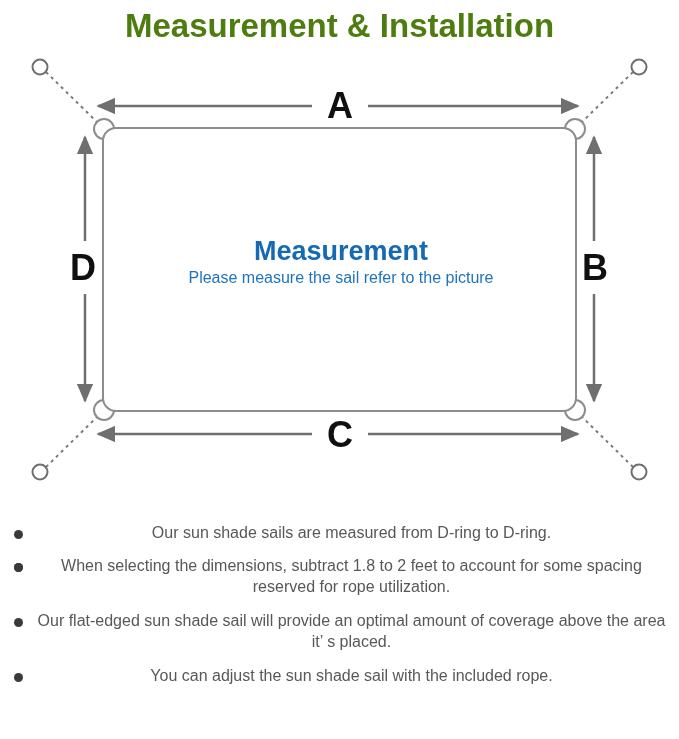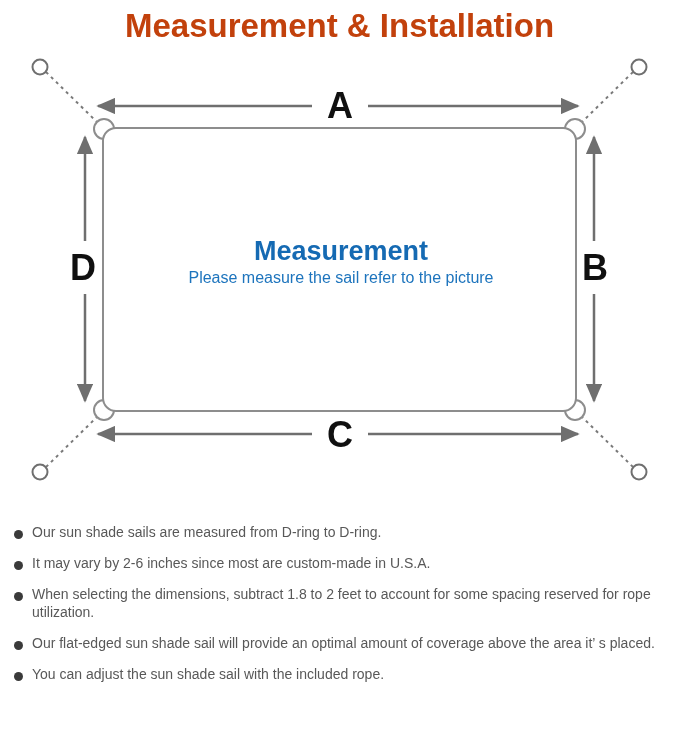--- a/index.html
+++ b/index.html
@@ -15,21 +15,21 @@
     width: 679px;
     height: 739px;
     background: #ffffff;
   }
   .page-title {
     margin: 2px 0 0 0;
     padding-top: 2px;
     text-align: center;
     font-size: 33px;
     font-weight: 700;
-    color: #c2410c;
+    color: #4d7c0f;
     line-height: 1.35;
   }
   svg.diagram {
     display: block;
     width: 679px;
     height: 468px;
   }
   .dim-label {
     font-family: "Liberation Sans", sans-serif;
     font-size: 36px;
@@ -49,23 +49,24 @@
   }
   ul.notes {
     margin: 6px 0 0 0;
     padding: 0 8px 0 14px;
     list-style: none;
   }
   ul.notes li {
     position: relative;
     padding-left: 18px;
     margin-bottom: 13px;
-    font-size: 14px;
+    font-size: 16px;
     line-height: 1.3;
     color: #585858;
+    text-align: center;
   }
   .bullet-dot {
     position: absolute;
     left: 0;
     top: 7px;
     width: 9px;
     height: 9px;
     border-radius: 50%;
     background: #3a3a3a;
   }
@@ -121,21 +122,20 @@
     <text class="center-subtitle" x="341" y="234" text-anchor="middle">Please measure the sail refer to the picture</text>
   </svg>
 
   <ul class="notes">
     <li>
       <span class="bullet-dot"></span>
       <span>Our sun shade sails are measured from D-ring to D-ring.</span>
     </li>
     <li>
       <span class="bullet-dot"></span>
-      <span>It may vary by 2-6 inches since most are custom-made in U.S.A.</span>
     </li>
     <li>
       <span class="bullet-dot"></span>
       <span>When selecting the dimensions, subtract 1.8 to 2 feet to account for some spacing reserved for rope utilization.</span>
     </li>
     <li>
       <span class="bullet-dot"></span>
       <span>Our flat-edged sun shade sail will provide an optimal amount of coverage above the area it’ s placed.</span>
     </li>
     <li>

